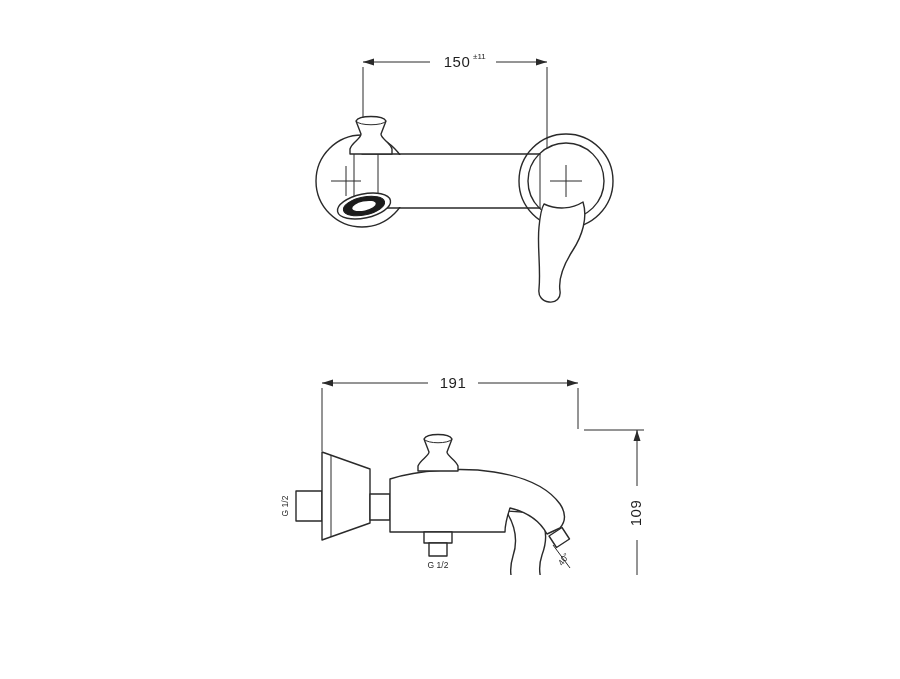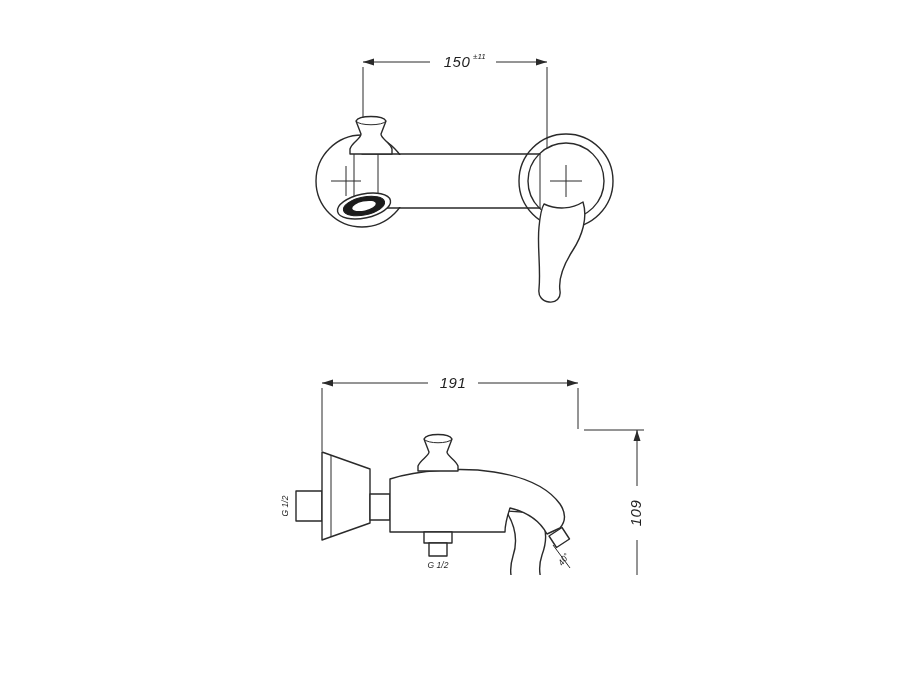--- a/index.html
+++ b/index.html
@@ -3,21 +3,20 @@
 <meta charset="utf-8">
 <style>
   html, body { margin: 0; padding: 0; background: #ffffff; }
   .canvas {
     position: relative;
     width: 900px;
     height: 575px;
     background: #ffffff;
     font-family: "Liberation Sans", sans-serif;
     overflow: hidden;
-    font-style: italic;
   }
   svg { display: block; }
   .outline  { fill: #ffffff; stroke: #2a2a2a; stroke-width: 1.4; stroke-linejoin: round; }
   .line     { fill: none;    stroke: #2a2a2a; stroke-width: 1.4; stroke-linecap: round; }
   .thin     { fill: none;    stroke: #2a2a2a; stroke-width: 1;   }
   .dim      { fill: none;    stroke: #2a2a2a; stroke-width: 1;   }
   .arrow    { fill: #2a2a2a; stroke: none; }
   .dimtext  { fill: #1f1f1f; font-size: 15px; letter-spacing: .5px; text-anchor: middle; }
   .toltext  { fill: #1f1f1f; font-size: 8px;  text-anchor: start; }
   .smalltext{ fill: #1f1f1f; font-size: 8.5px; text-anchor: middle; }

